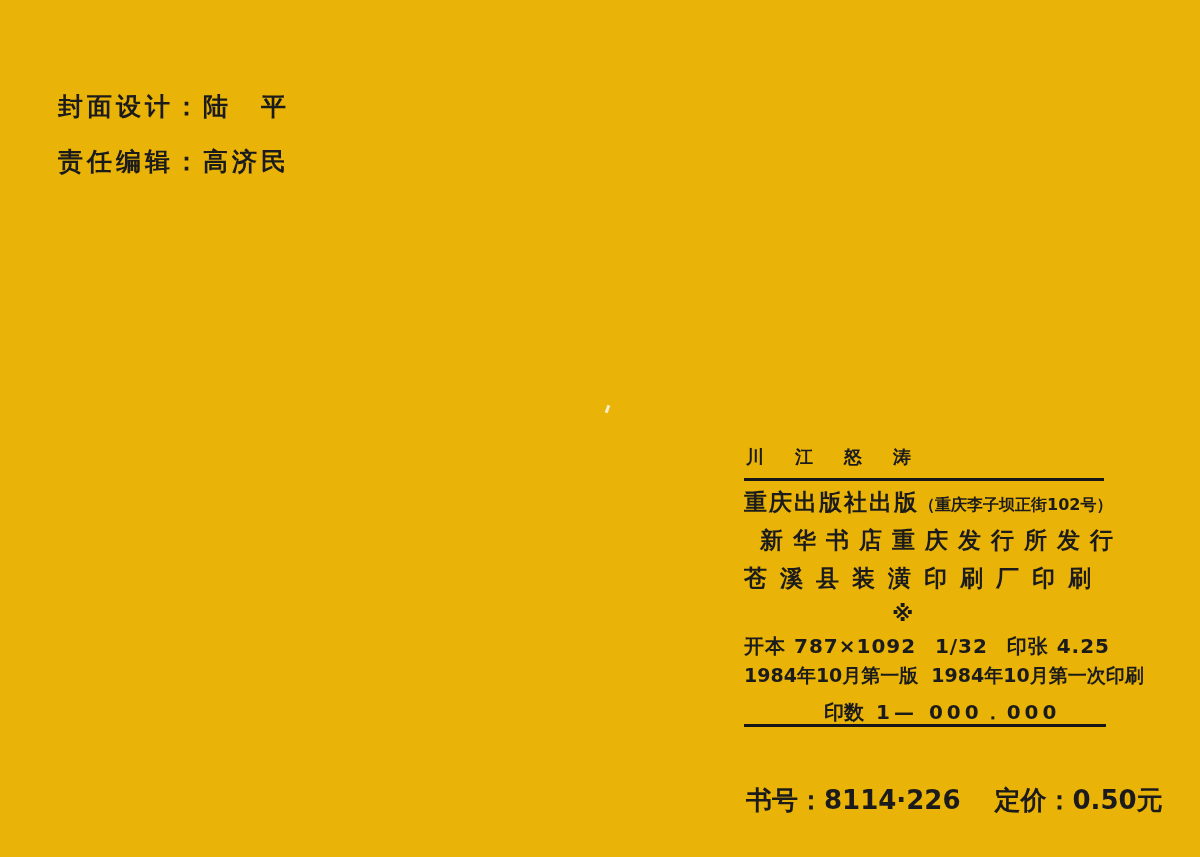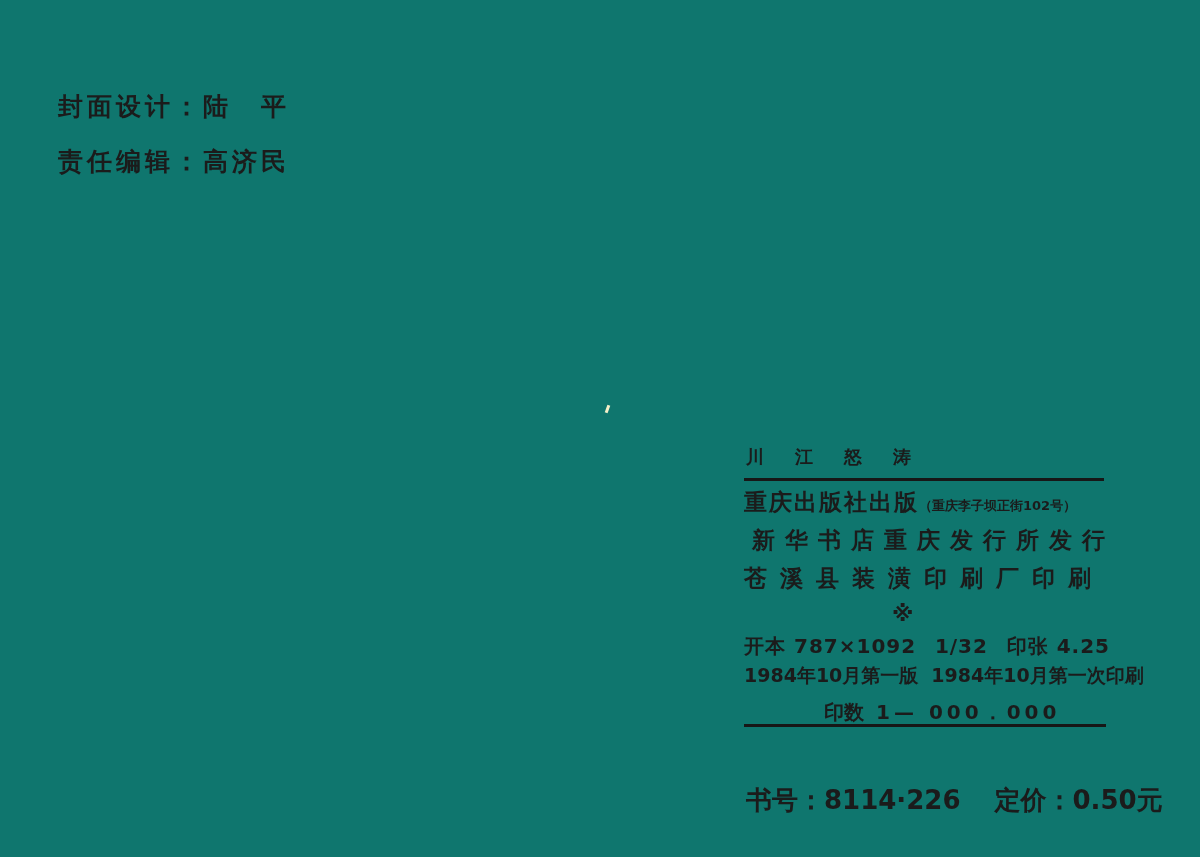--- a/index.html
+++ b/index.html
@@ -12,21 +12,21 @@
     background: #fdfdfc;
     position: relative;
     overflow: hidden;
     font-family: "DejaVu Sans", "Liberation Sans", sans-serif;
     color: #1b1b1b;
     -webkit-font-smoothing: antialiased;
   }
   .page {
     position: absolute;
     inset: 0;
-    background: #0f766e;
+    background: #eab308;
   }
 
   
   .credits {
     position: absolute;
     left: 58px;
     top: 94px;
   }
   .credit-line {
     font-size: 25px;
@@ -77,27 +77,27 @@
     position: absolute;
     left: 0;
     top: 45px;
     font-weight: bold;
   }
   .publisher-name {
     font-size: 23px;
     letter-spacing: 2px;
   }
   .publisher-address {
-    font-size: 13px;
+    font-size: 16px;
     letter-spacing: 0px;
     text-align: right;
   }
   .distributor-line {
     position: absolute;
-    left: 8px;
+    left: 16px;
     top: 83px;
     font-size: 23px;
     font-weight: bold;
     letter-spacing: 10px;
   }
   .printer-line {
     position: absolute;
     left: 0;
     top: 121px;
     font-size: 23px;

